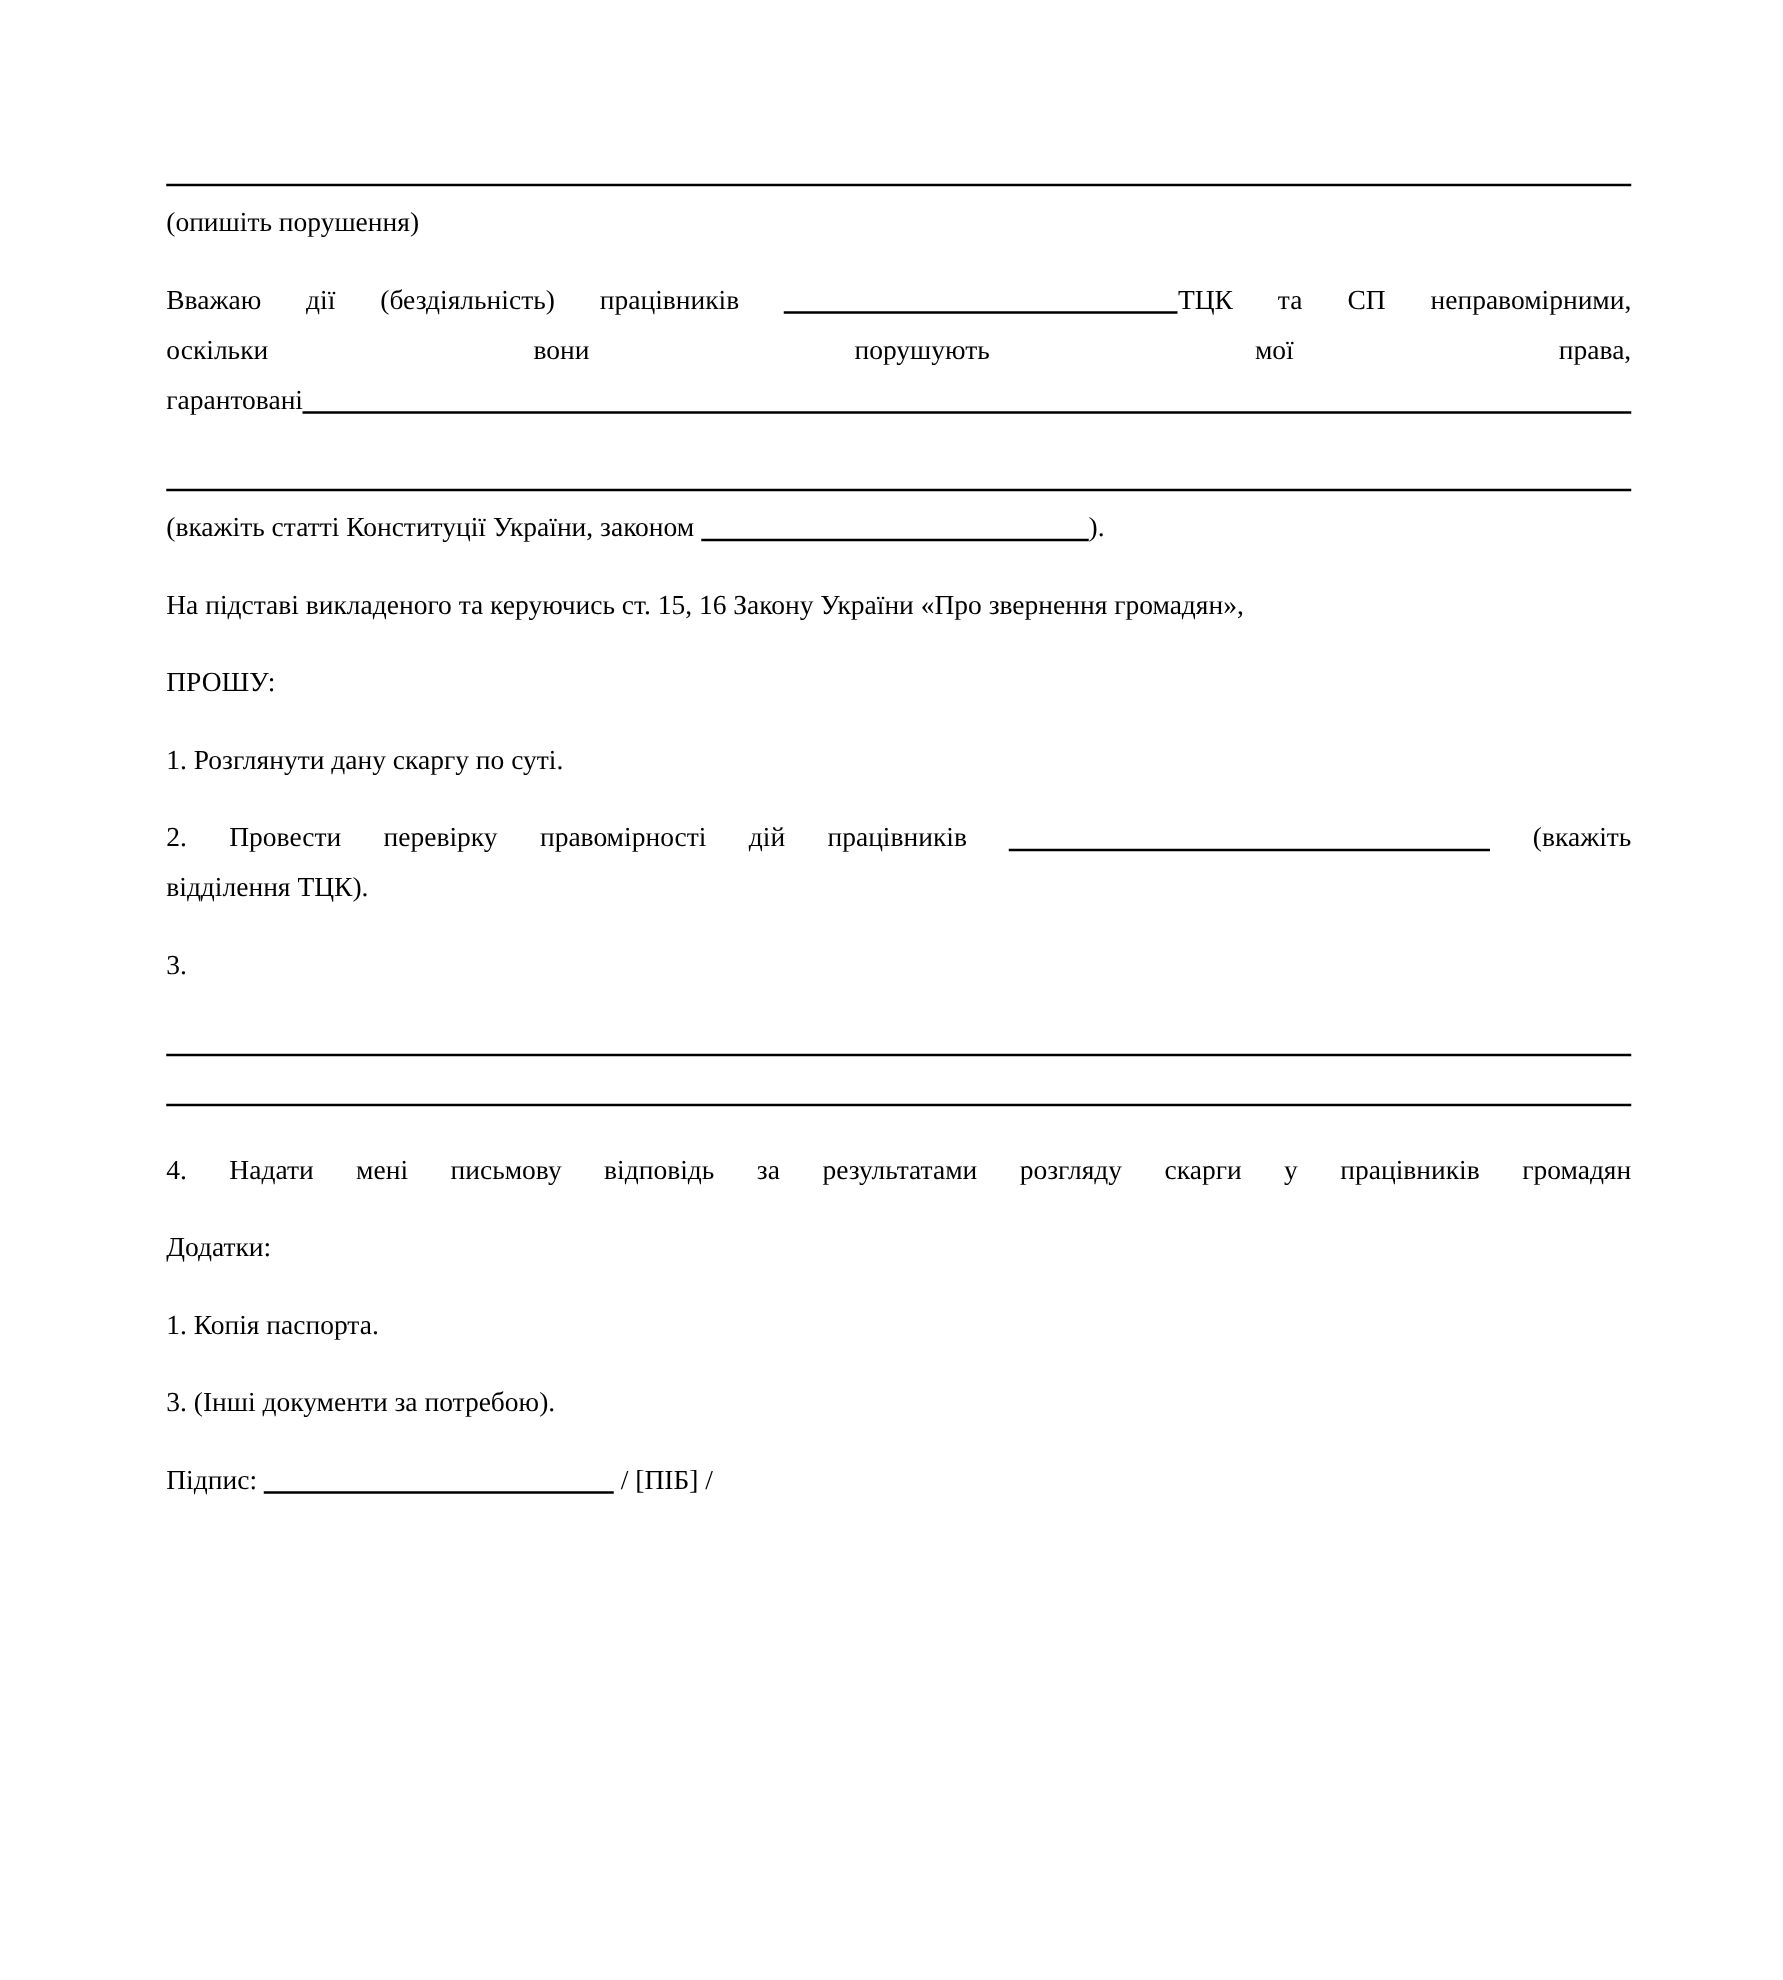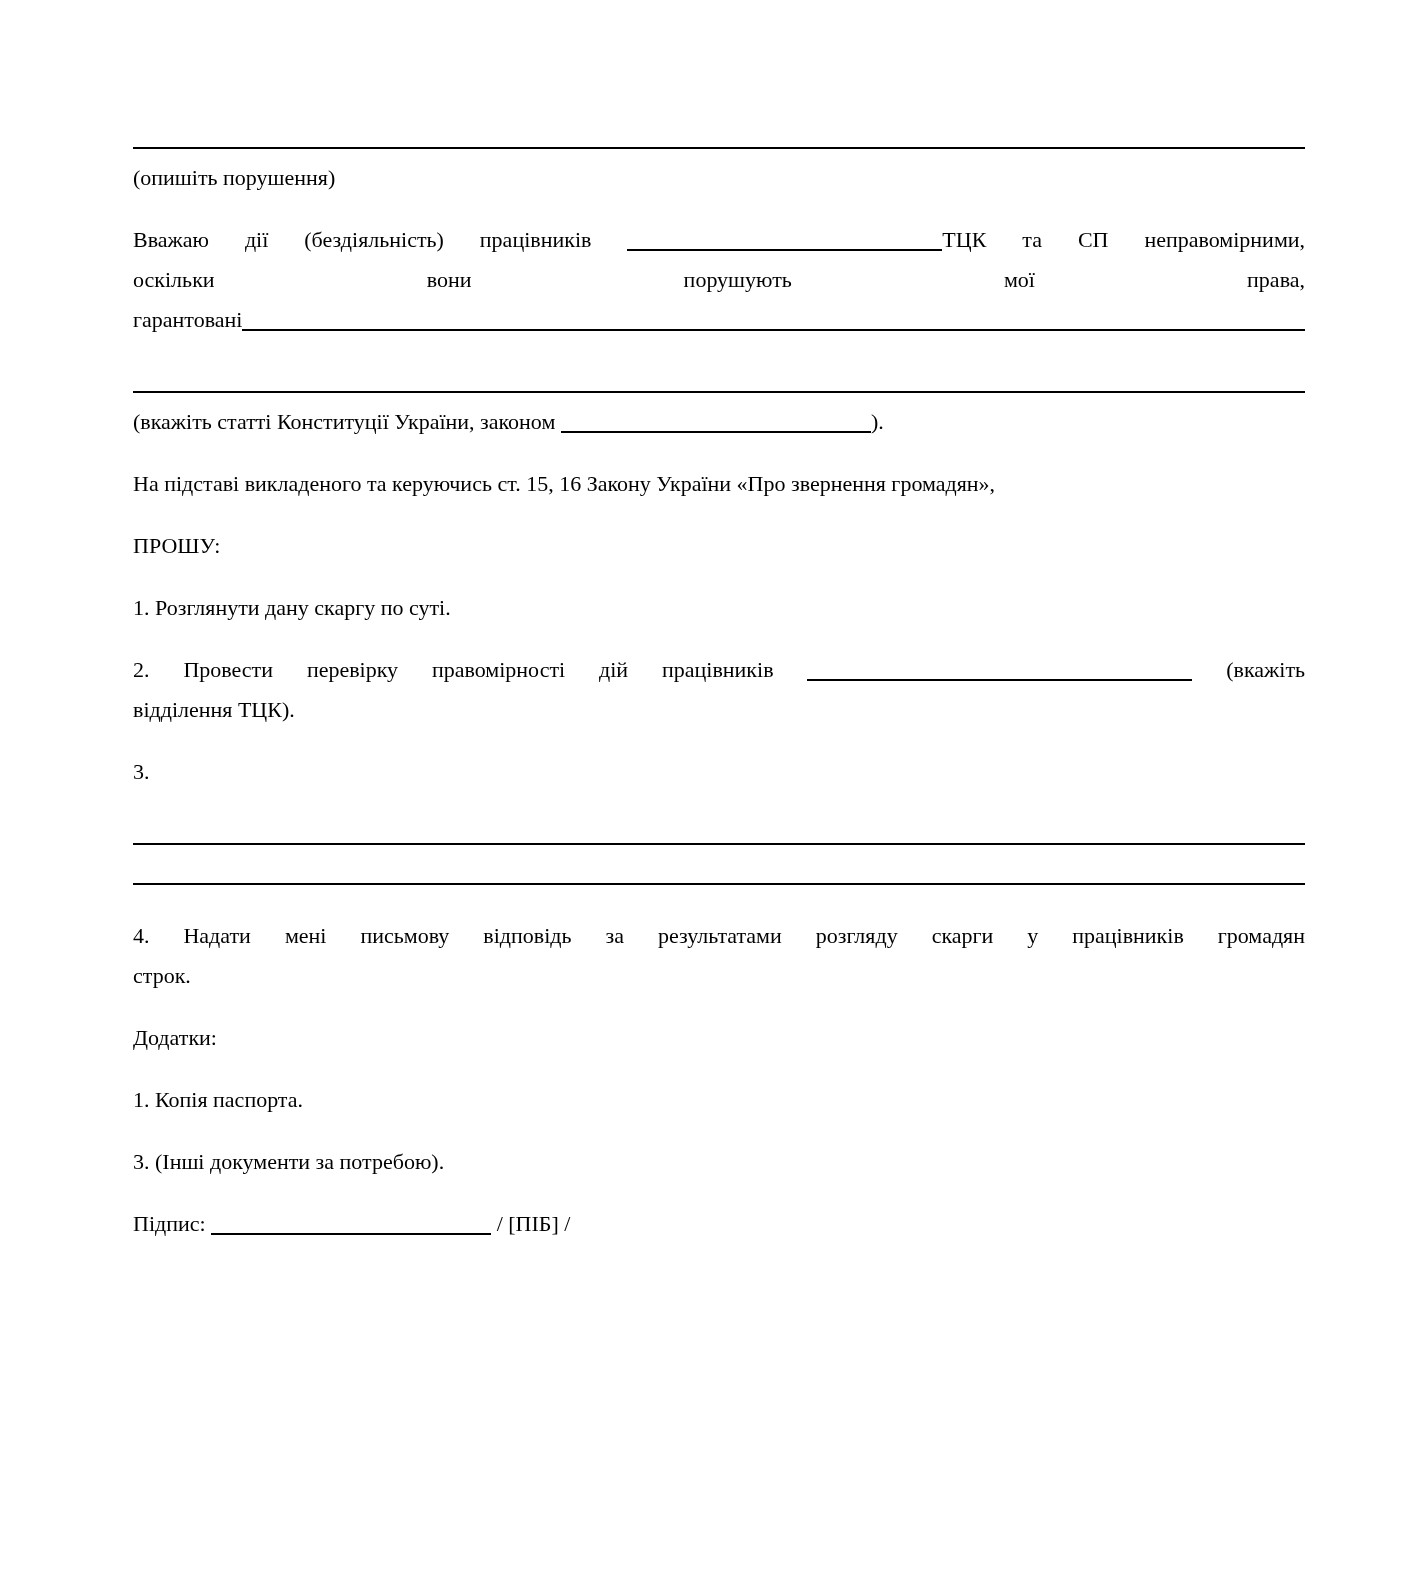--- a/index.html
+++ b/index.html
@@ -129,21 +129,20 @@
       <span>письмову</span>
       <span>відповідь</span>
       <span>за</span>
       <span>результатами</span>
       <span>розгляду</span>
       <span>скарги</span>
       <span>у</span>
       <span>працівників</span>
       <span>громадян</span>
     </div>
-    <div class="line">строк.</div>
   </div>
 
   <div class="block line">Додатки:</div>
   <div class="block line">1. Копія паспорта.</div>
   <div class="block line">3. (Інші документи за потребою).</div>
 
 
   <div class="block line">
     <span>Підпис:</span>
     <span class="blank w280"></span>

